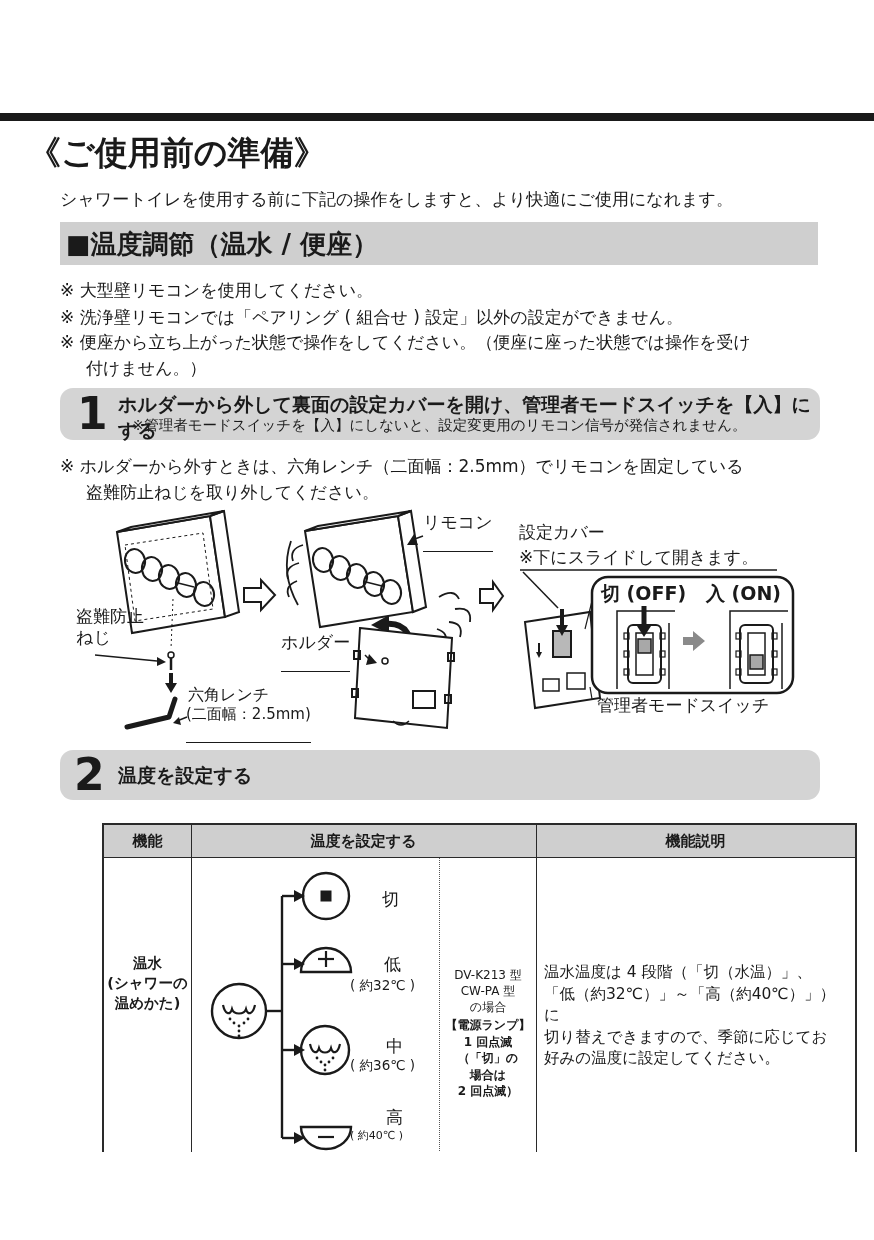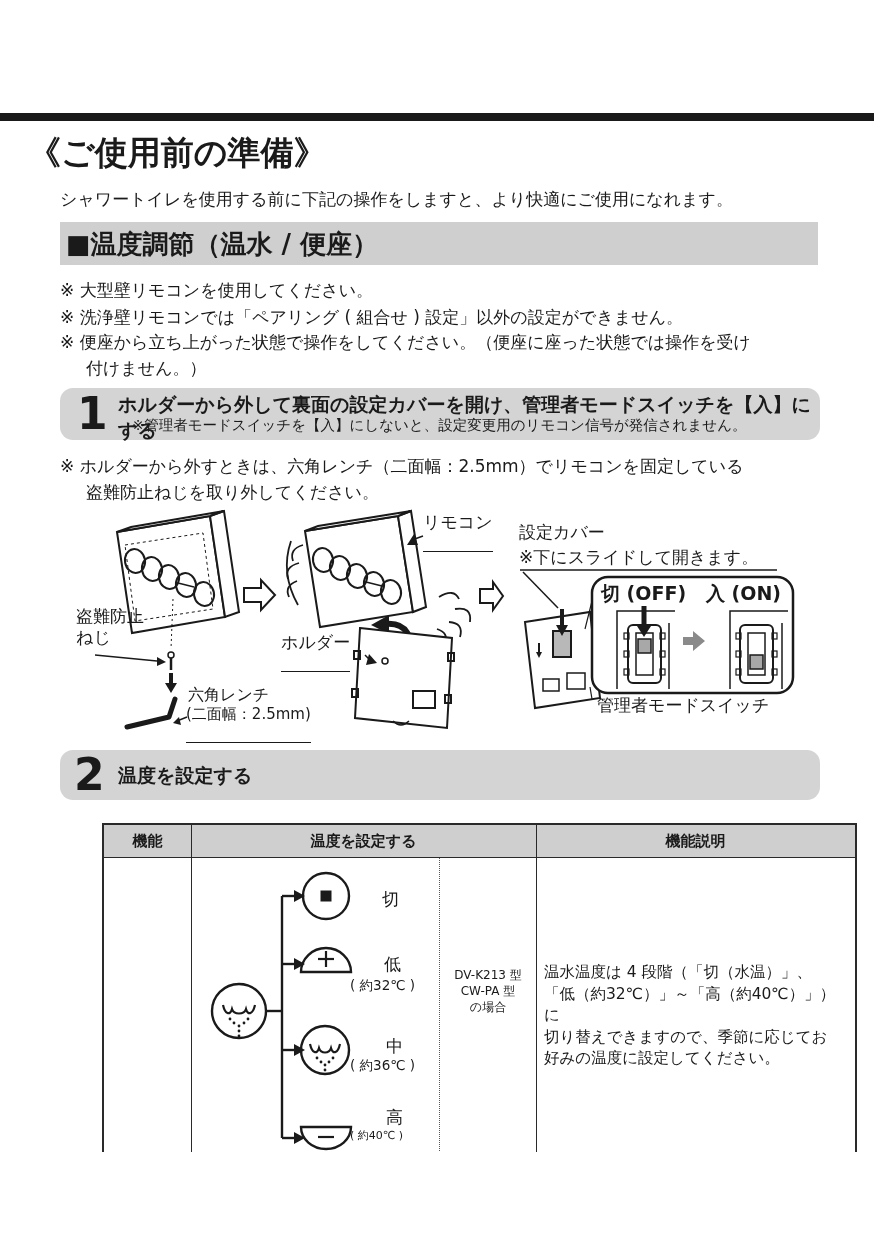--- a/index.html
+++ b/index.html
@@ -206,20 +206,23 @@
     <div class="abs thead" style="left:0;top:0;width:751px;height:33px;box-sizing:border-box;">
       <div class="abs th" style="left:0;top:7px;width:87px;">機能</div>
       <div class="abs th" style="left:87px;top:7px;width:345px;">温度を設定する</div>
       <div class="abs th" style="left:432px;top:7px;width:319px;">機能説明</div>
     </div>
 
     <div class="abs vline" style="left:87px;top:0;height:334px;"></div>
     <div class="abs vline" style="left:432px;top:0;height:334px;"></div>
     <div class="abs dotline" style="left:335px;top:33px;height:301px;"></div>
 
+    <div class="abs b pre" style="left:0;top:128px;width:87px;font-size:14.5px;line-height:20px;text-align:center;">温水
+(シャワーの
+温めかた)</div>
 
     <svg class="abs" style="left:87px;top:33px;" width="248" height="303" viewBox="0 0 248 303">
       <g fill="none" stroke="#1a1a1a" stroke-width="2.4">
 
         <g>
           <circle cx="48" cy="153" r="27"></circle>
           <path d="M32,147 C34,156 39,158 41,151 C43,157 53,157 55,151 C57,158 62,156 64,147" stroke-width="2.2"></path>
           <g fill="#1a1a1a" stroke="none">
             <circle cx="39" cy="161" r="1.4"></circle>
               <circle cx="57" cy="161" r="1.4"></circle>
@@ -279,20 +282,25 @@
     <div class="abs" style="left:280px;top:128px;font-size:17px;">低</div>
     <div class="abs" style="left:246px;top:152px;font-size:13.5px;">( 約32℃ )</div>
     <div class="abs" style="left:282px;top:210px;font-size:17px;">中</div>
     <div class="abs" style="left:246px;top:232px;font-size:13.5px;">( 約36℃ )</div>
     <div class="abs" style="left:282px;top:281px;font-size:17px;">高</div>
     <div class="abs" style="left:246px;top:303px;font-size:11px;">( 約40℃ )</div>
 
     <div class="abs pre" style="left:336px;top:142px;width:96px;font-size:12px;line-height:16px;text-align:center;">DV-K213 型
 CW-PA 型
 の場合</div>
+    <div class="abs pre b" style="left:336px;top:192px;width:96px;font-size:12px;line-height:16.5px;text-align:center;">【電源ランプ】
+1 回点滅
+（「切」の
+場合は
+2 回点滅）</div>
 
     <div class="abs pre" style="left:440px;top:137px;width:306px;font-size:15.5px;line-height:21.5px;">温水温度は 4 段階（「切（水温）」、
 「低（約32℃）」～「高（約40℃）」）に
 切り替えできますので、季節に応じてお
 好みの温度に設定してください。</div>
   </div>
 
   <div class="abs" style="left:795px;top:1174px;font-size:22px;">8</div>
 
 </div>

